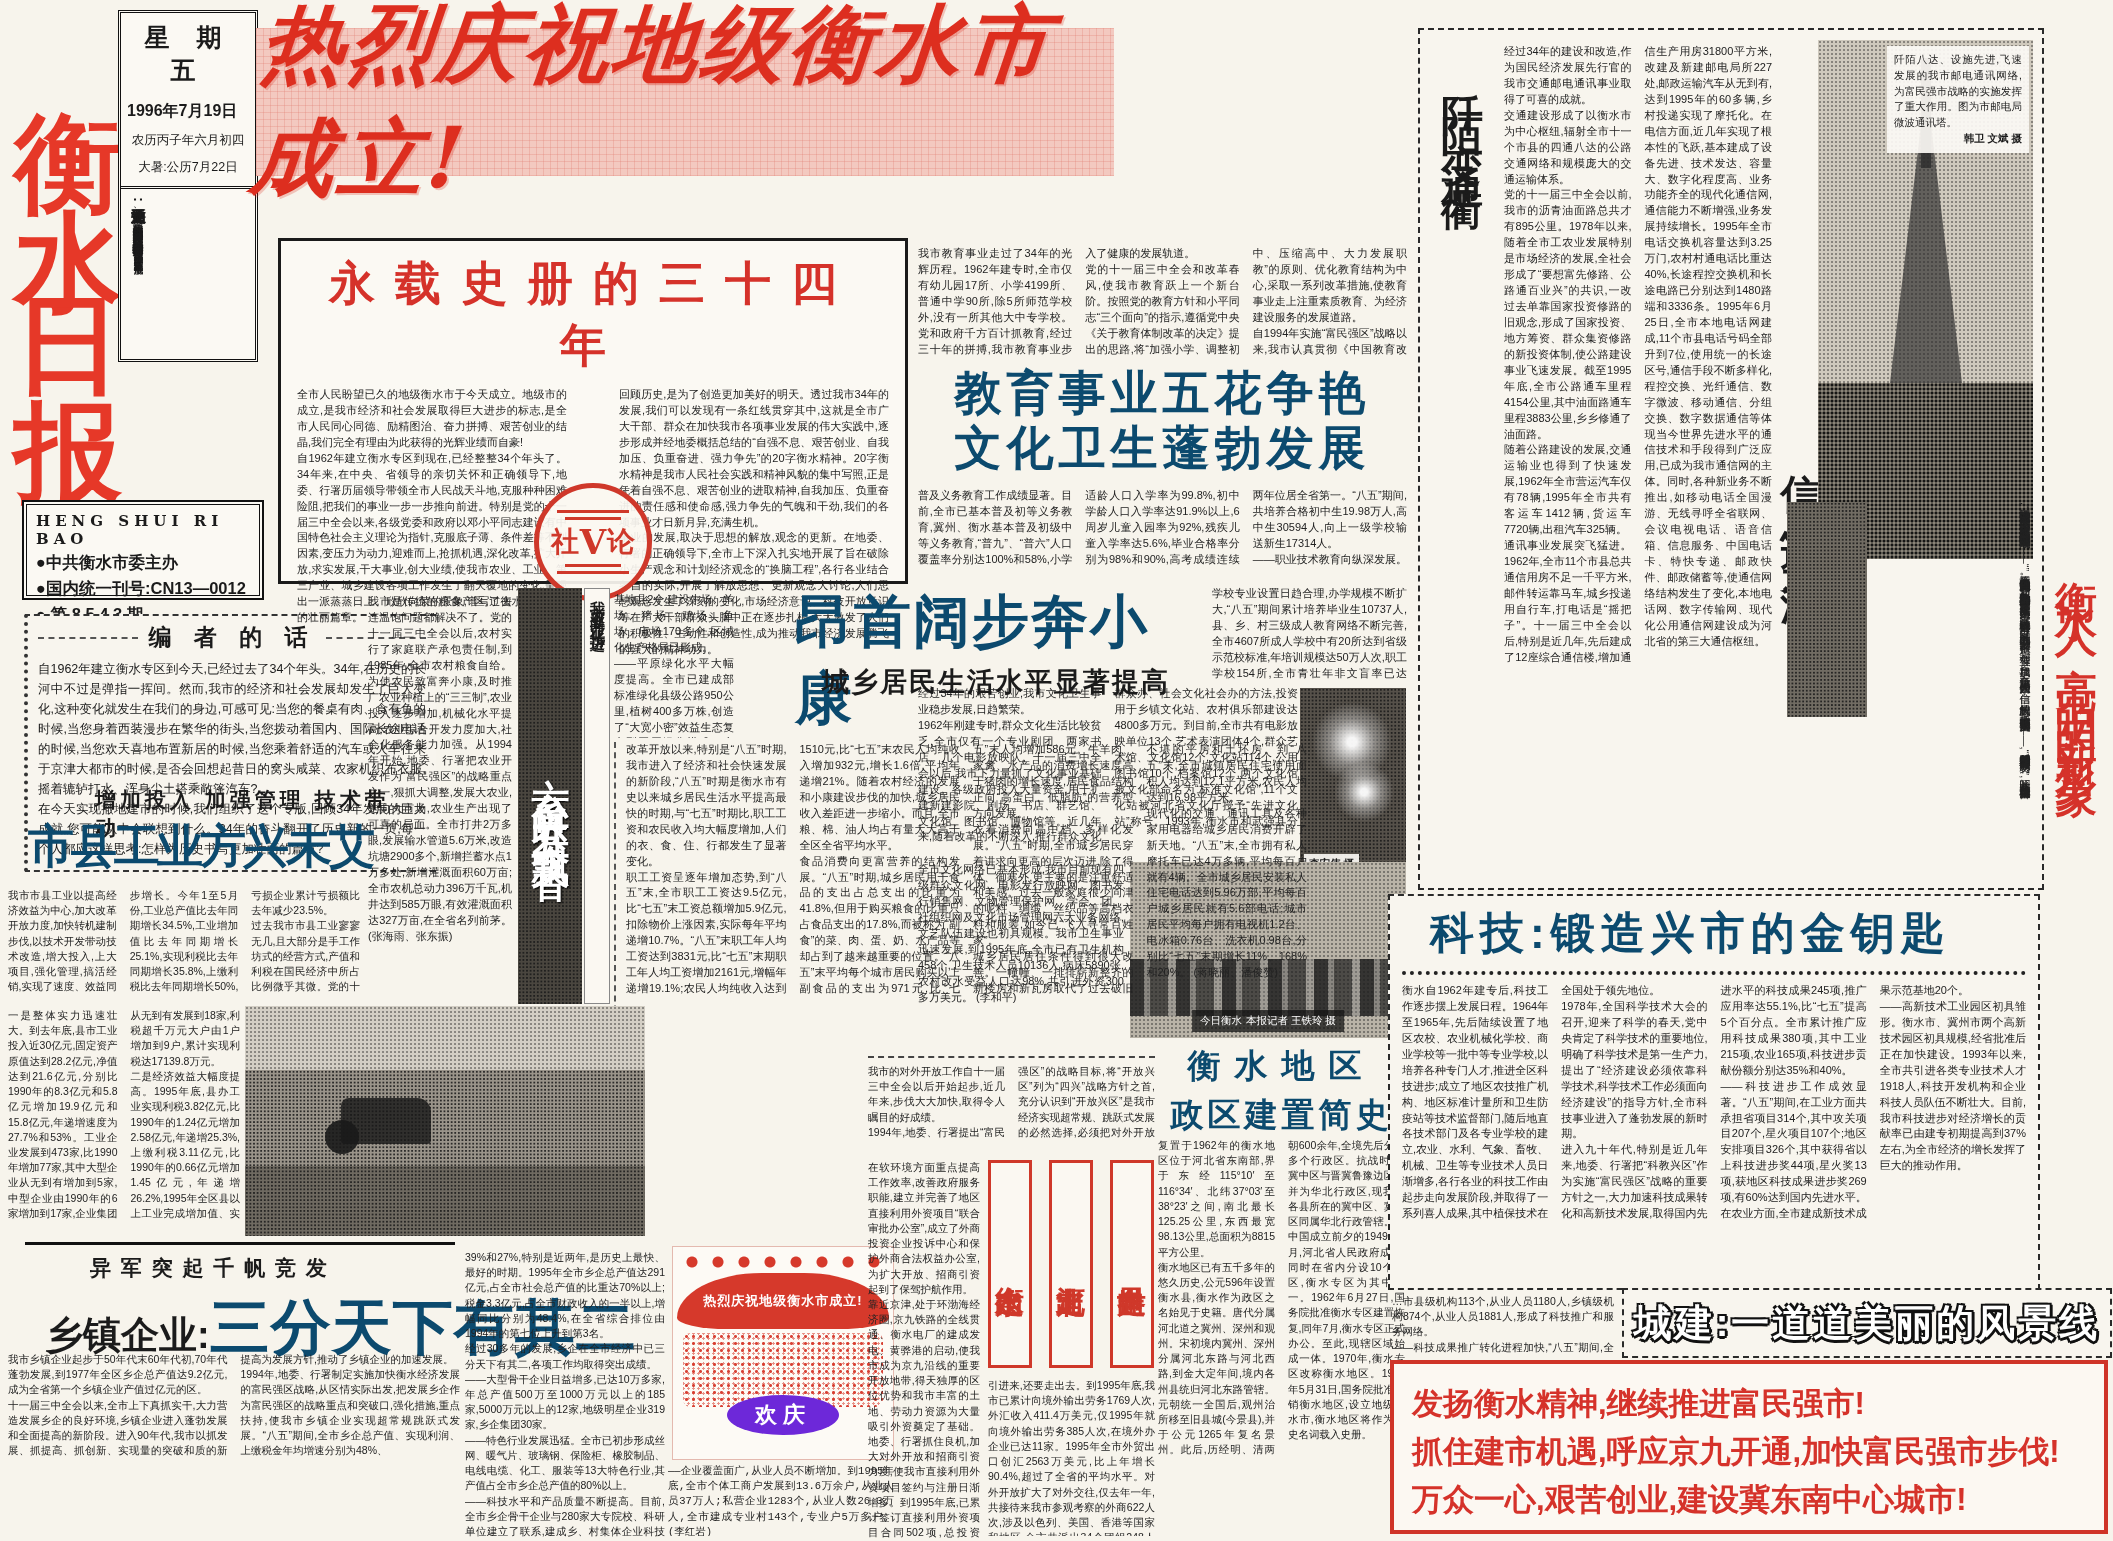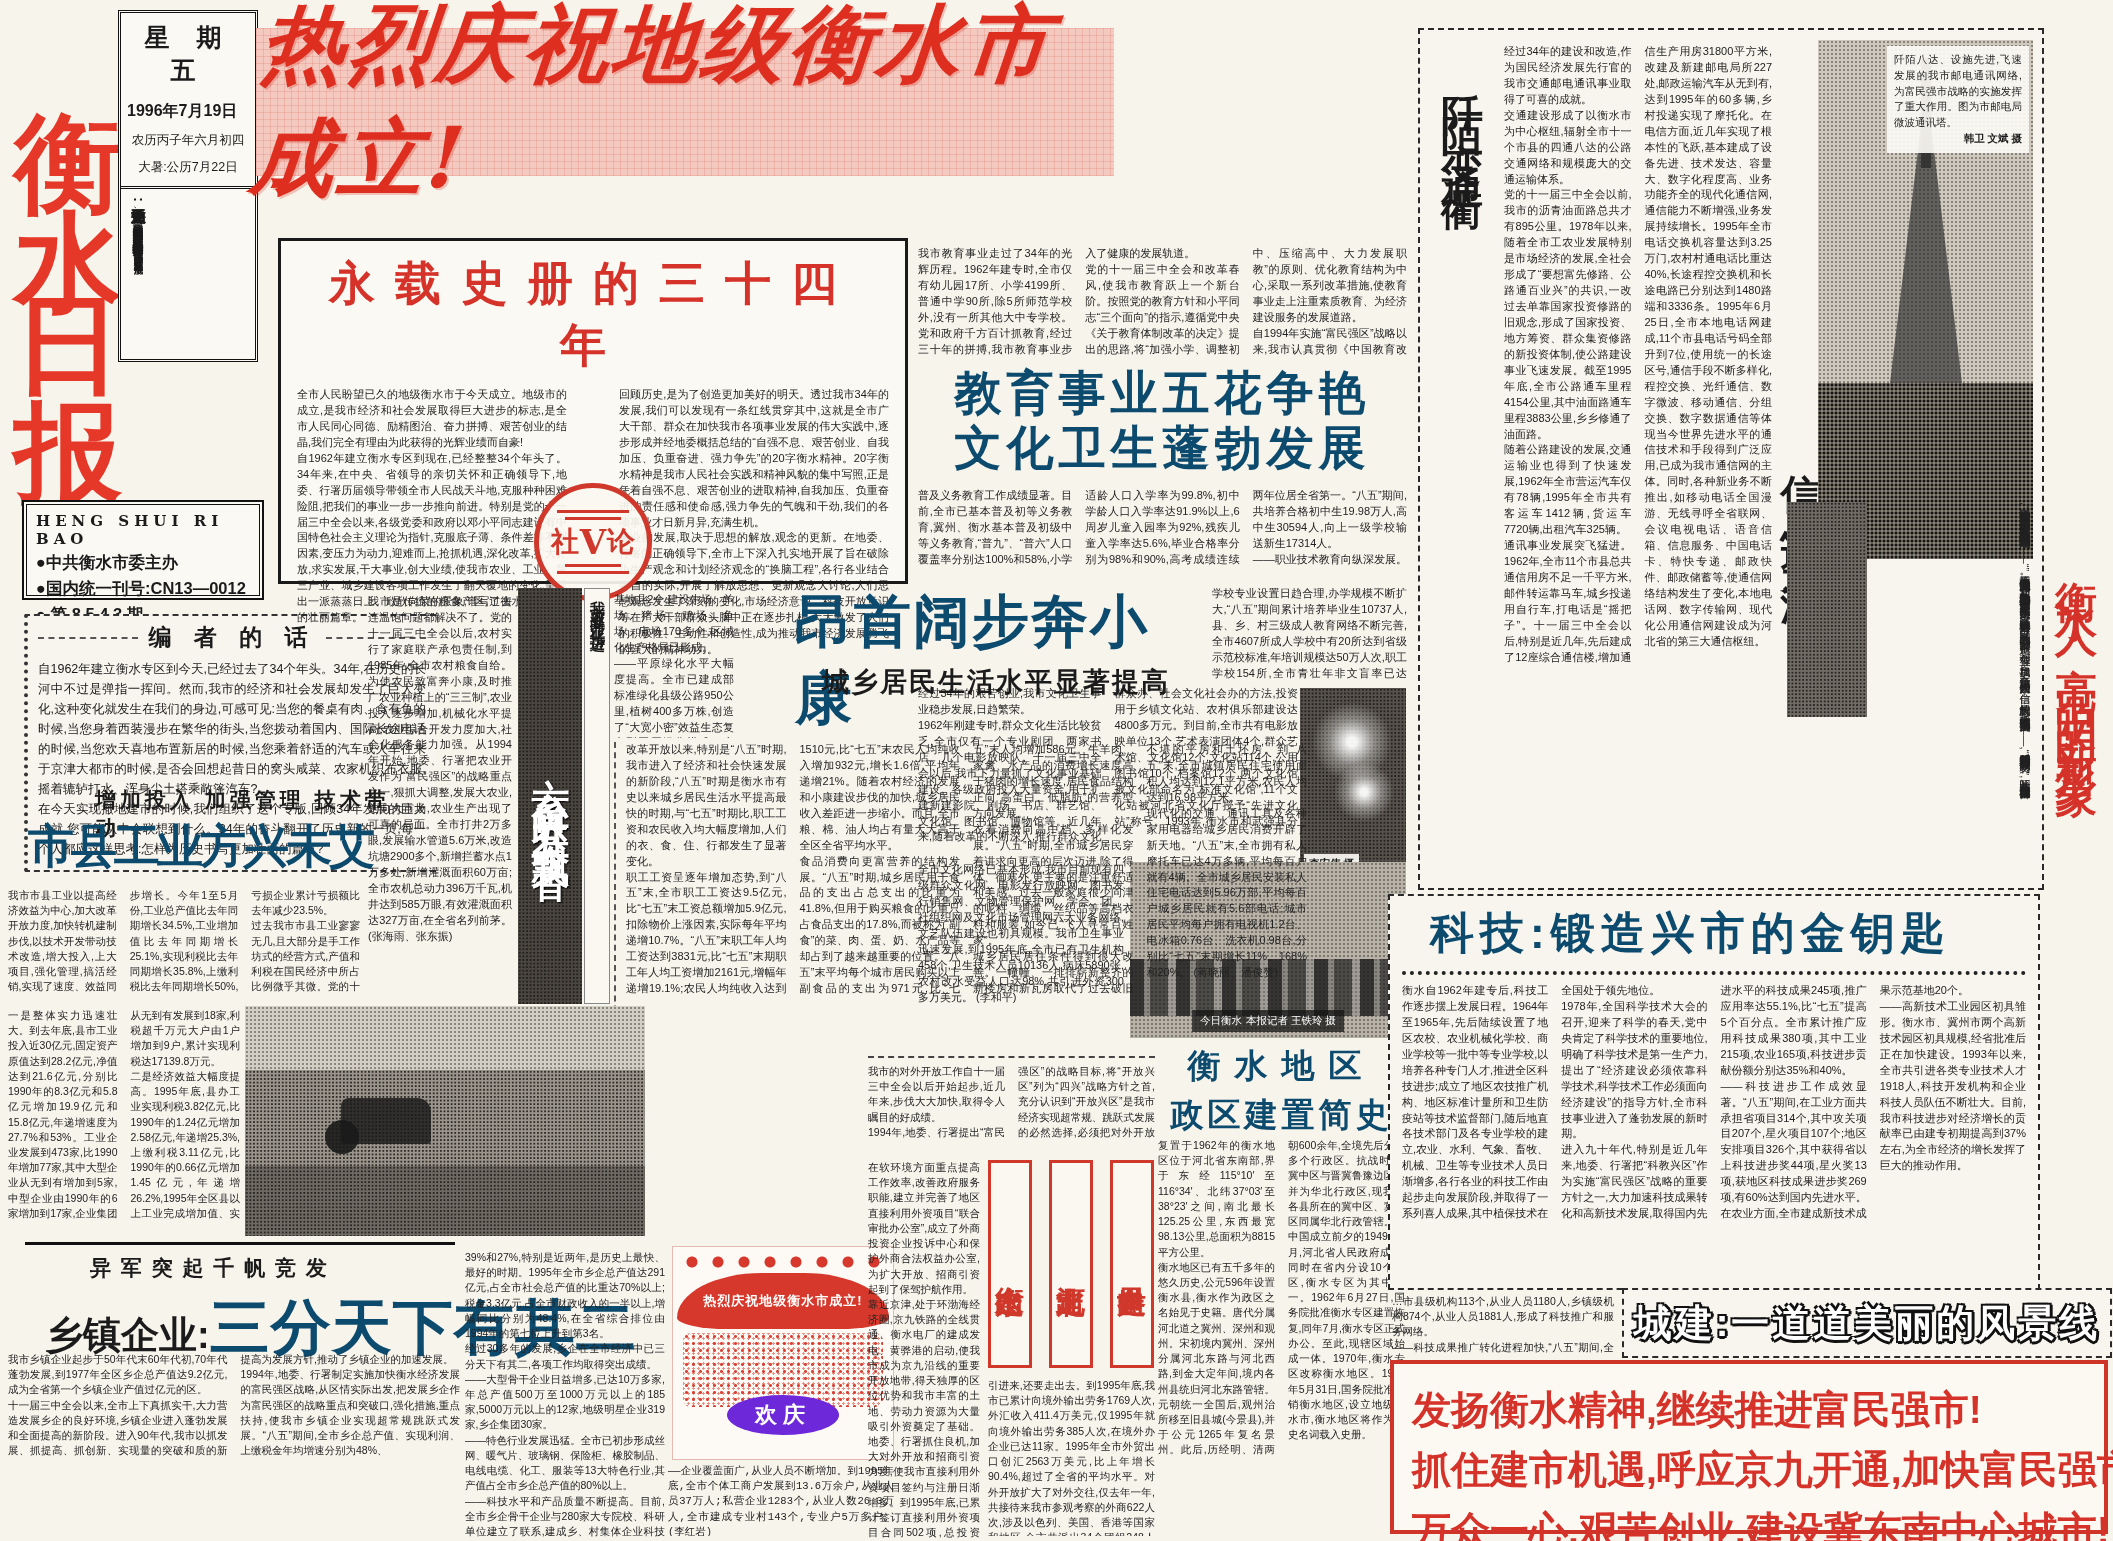--- a/index.html
+++ b/index.html
@@ -66,21 +66,21 @@
   .cap{position:absolute;background:rgba(252,250,245,.92);font-size:10.5px;line-height:1.5;
        padding:6px 7px;text-align:justify;}
   .credit{font-size:10.5px;text-align:right;font-weight:700;}
 
   .zoucol{display:flex;justify-content:space-between;}
   .zou{width:44px;border:3px solid #cf382a;box-sizing:border-box;display:flex;align-items:center;
        justify-content:center;writing-mode:vertical-rl;font-size:29px;font-weight:900;color:#cf382a;
        background:#fbf8f2;}
 
   .slogan{border:4px solid #cf3428;background:#fcf8f2;padding:16px 18px;box-sizing:border-box;}
-  .slogan .ln{font-size:39px;font-weight:900;color:#d5322a;line-height:1.55;white-space:nowrap;}
+  .slogan .ln{font-size:31px;font-weight:900;color:#d5322a;line-height:1.55;white-space:nowrap;}
 
   .outline-head{font-size:38px;font-weight:900;letter-spacing:3px;color:#fff;
     text-shadow:-2px -2px 0 #111,2px -2px 0 #111,-2px 2px 0 #111,2px 2px 0 #111,0 3px 0 #111,3px 0 0 #111;}
 
   .papercut{background:#fdfaf5;border:1px solid #e4b9af;box-sizing:border-box;overflow:hidden;position:absolute;}
   .pc-arch{position:absolute;left:4px;right:4px;top:26px;height:56px;background:#d6392b;
      border-radius:50% 50% 30% 30% / 100% 100% 25% 25%;display:flex;align-items:center;justify-content:center;}
   .pc-arch .tx{color:#fff;font-size:13px;font-weight:900;letter-spacing:1px;}
   .pc-body{position:absolute;left:10px;right:10px;top:86px;bottom:52px;
      background-image:radial-gradient(circle,rgba(214,57,43,.95) 1.3px,transparent 1.6px),

